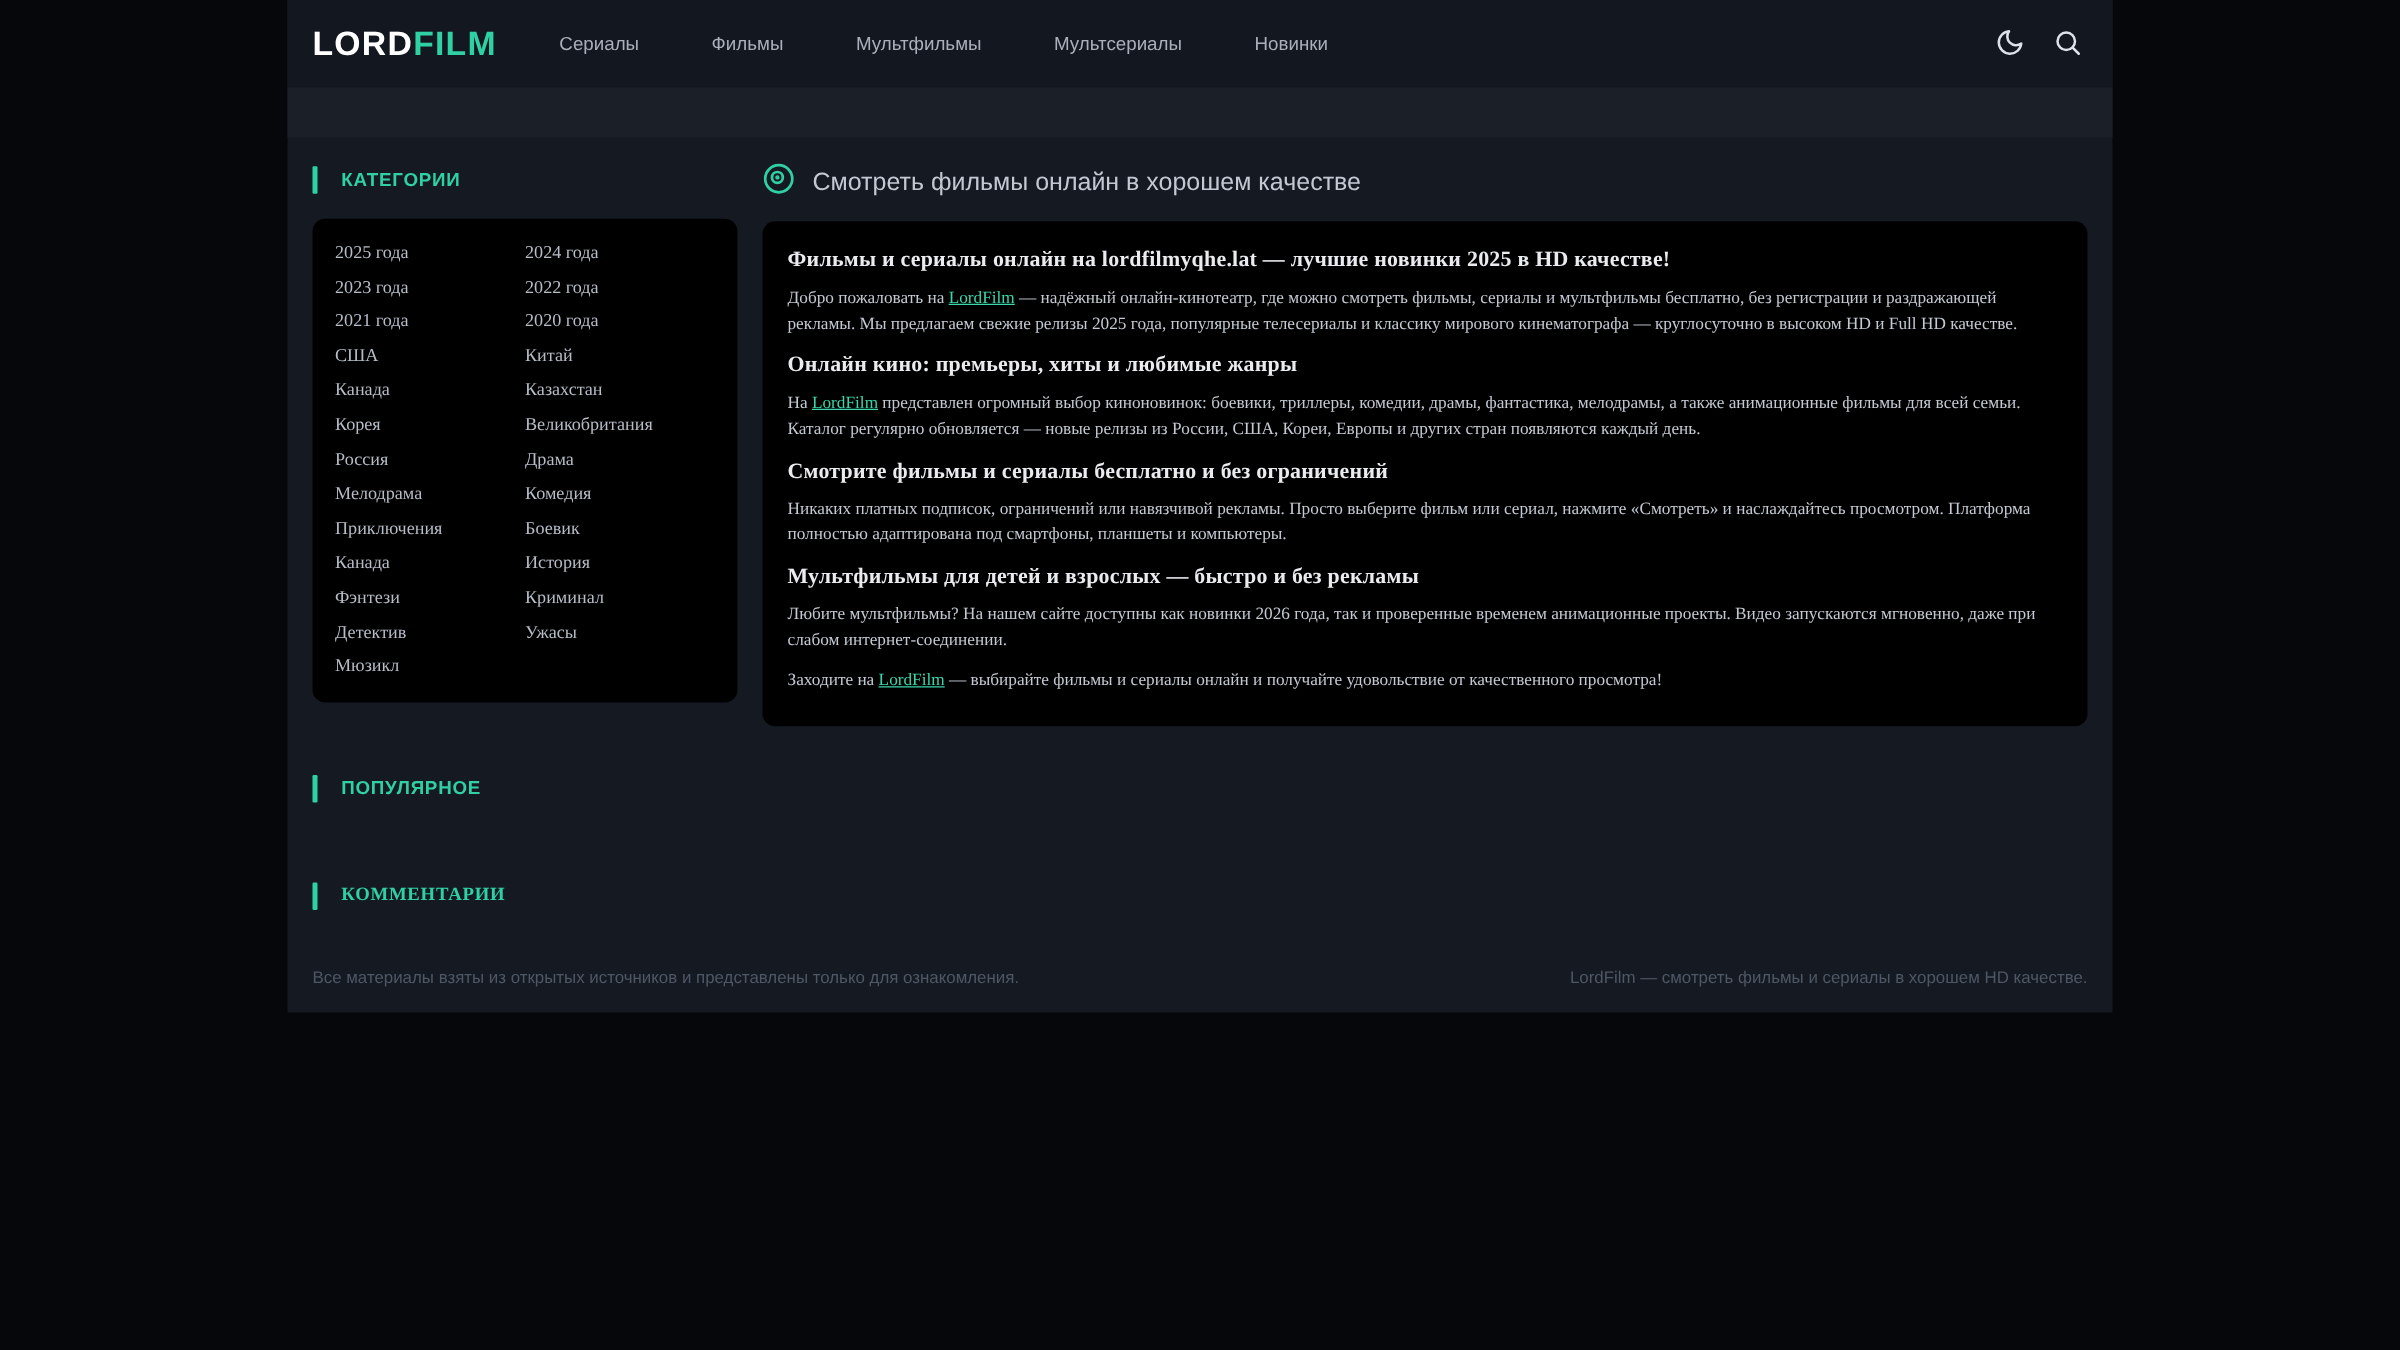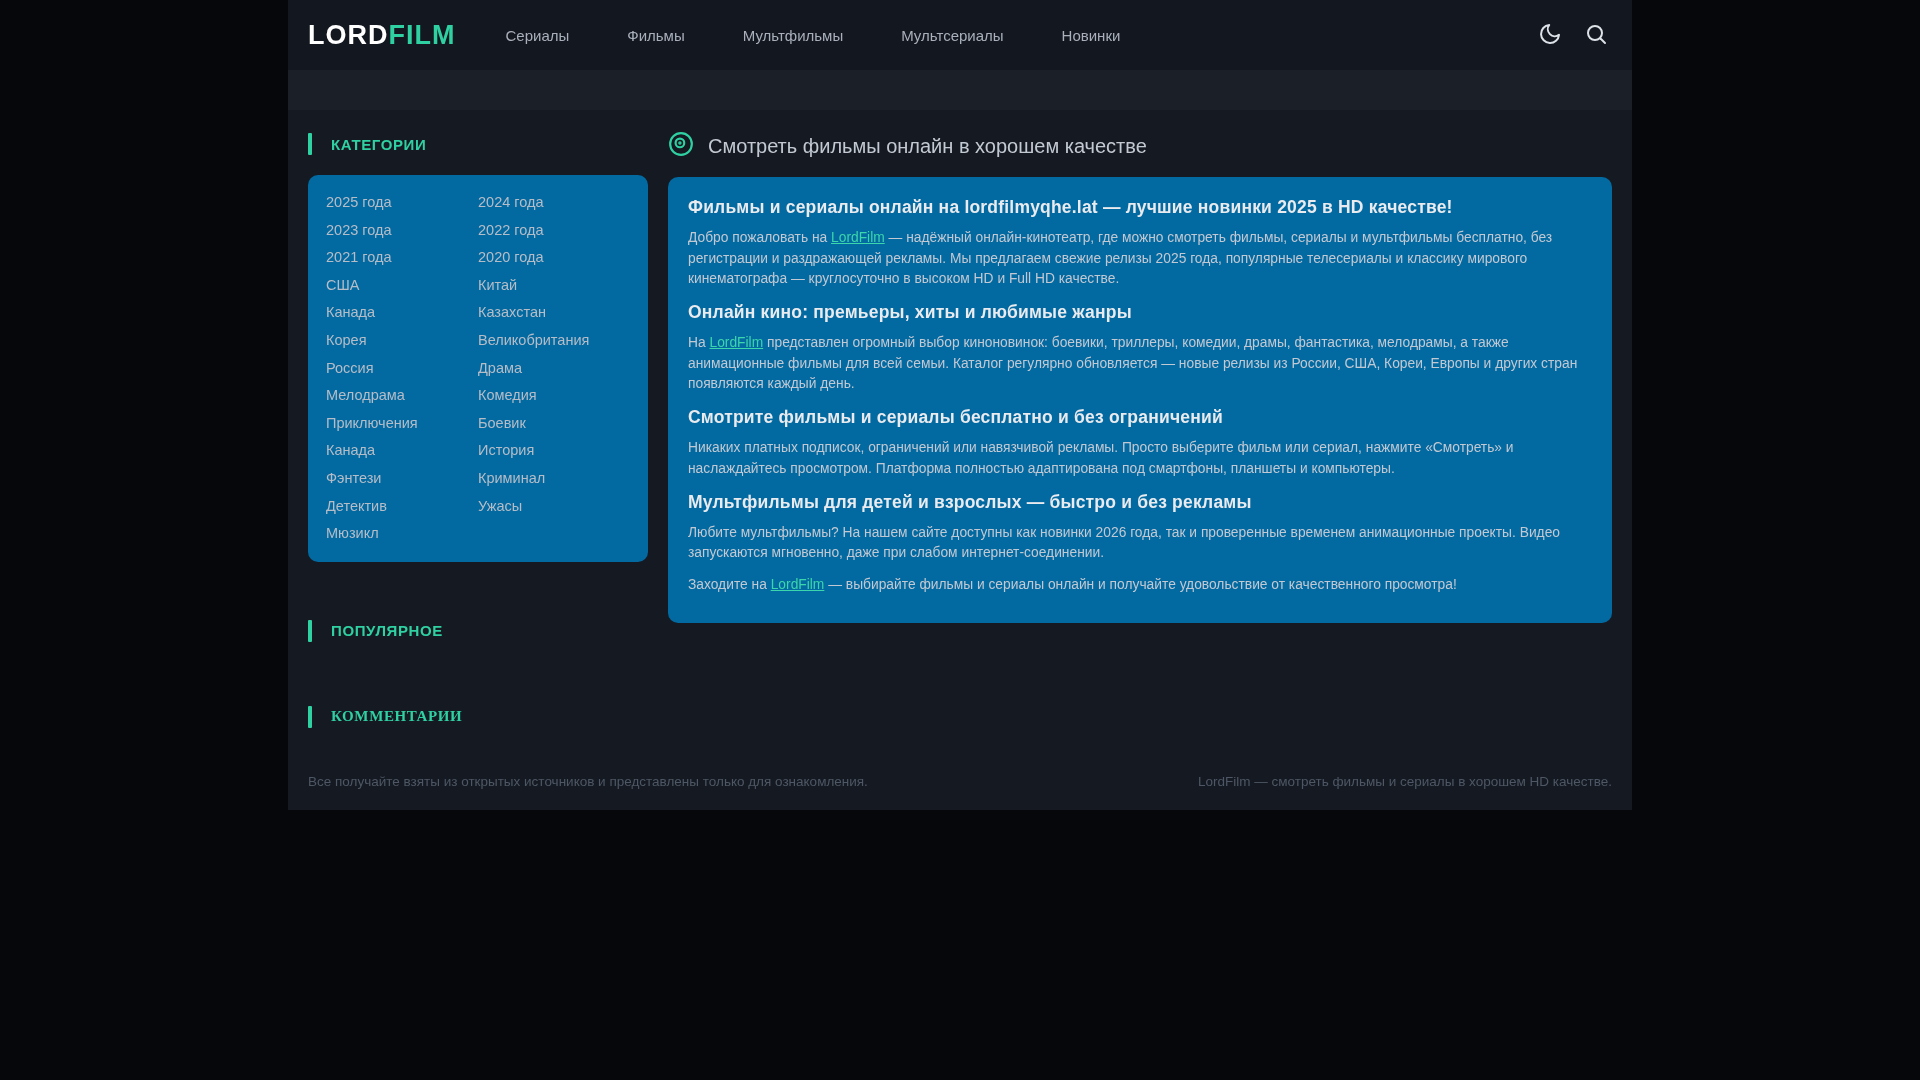--- a/index.html
+++ b/index.html
@@ -3,21 +3,21 @@
 <meta charset="utf-8">
 <style>
   * { box-sizing: border-box; }
   html, body { margin: 0; padding: 0; }
   body {
     width: 1920px; height: 1080px;
     background: #05070a;
     font-family: "Liberation Sans", sans-serif;
     overflow: hidden;
   }
-  .container { width: 1344px; margin: 0 auto; background: #151a22; }
+  .container { width: 1460px; margin: 0 auto; background: #151a22; }
 
   
   .header {
     height: 70px; background: #13171f;
     display: flex; align-items: center; padding: 0 20px;
   }
   .logo { font-size: 27px; font-weight: bold; letter-spacing: 1px; color: #ffffff; text-decoration: none; }
   .logo .logo-accent { color: #2fd0a2; }
   .nav { display: flex; gap: 58px; margin-left: 50px; }
   .nav a { color: #a9b0bb; font-size: 15px; text-decoration: none; }
@@ -35,21 +35,21 @@
   .section-title {
     display: flex; align-items: center;
     color: #2fd0a2; font-size: 15px; font-weight: bold; letter-spacing: 0.6px;
     height: 22px;
   }
   .section-title::before {
     content: ""; width: 4px; height: 22px; background: #2fd0a2;
     border-radius: 1px; margin-right: 19px;
   }
 
-  .card { background: #0369a1; border-radius: 10px; }
+  .card { background: #000000; border-radius: 10px; font-family: Liberation Serif, serif; }
 
   .categories-card {
     margin-top: 20px; padding: 14px 18px;
     display: grid; grid-template-columns: 1fr 1fr;
   }
   .categories-card a {
     color: #b6bdc7; font-size: 14.5px; line-height: 27.6px;
     text-decoration: none; white-space: nowrap;
   }
   .sidebar-popular { margin-top: 58px; }
@@ -174,17 +174,17 @@
 
         <h2>Мультфильмы для детей и взрослых — быстро и без рекламы</h2>
         <p><span>Любите мультфильмы? На нашем сайте доступны как новинки 2026 года, так и проверенные временем анимационные проекты. Видео запускаются мгновенно, даже при слабом интернет-соединении.</span><span></span></p>
 
         <p><span>Заходите на </span><a href="#" class="text-link">LordFilm</a><span> — выбирайте фильмы и сериалы онлайн и получайте удовольствие от качественного просмотра!</span></p>
       </div>
     </main>
   </div>
 
   <footer class="footer">
-    <span>Все получайте взяты из открытых источников и представлены только для ознакомления.</span>
+    <span>Все материалы взяты из открытых источников и представлены только для ознакомления.</span>
     <span>LordFilm — смотреть фильмы и сериалы в хорошем HD качестве.</span>
   </footer>
 
 </div>
 
 </body></html>

